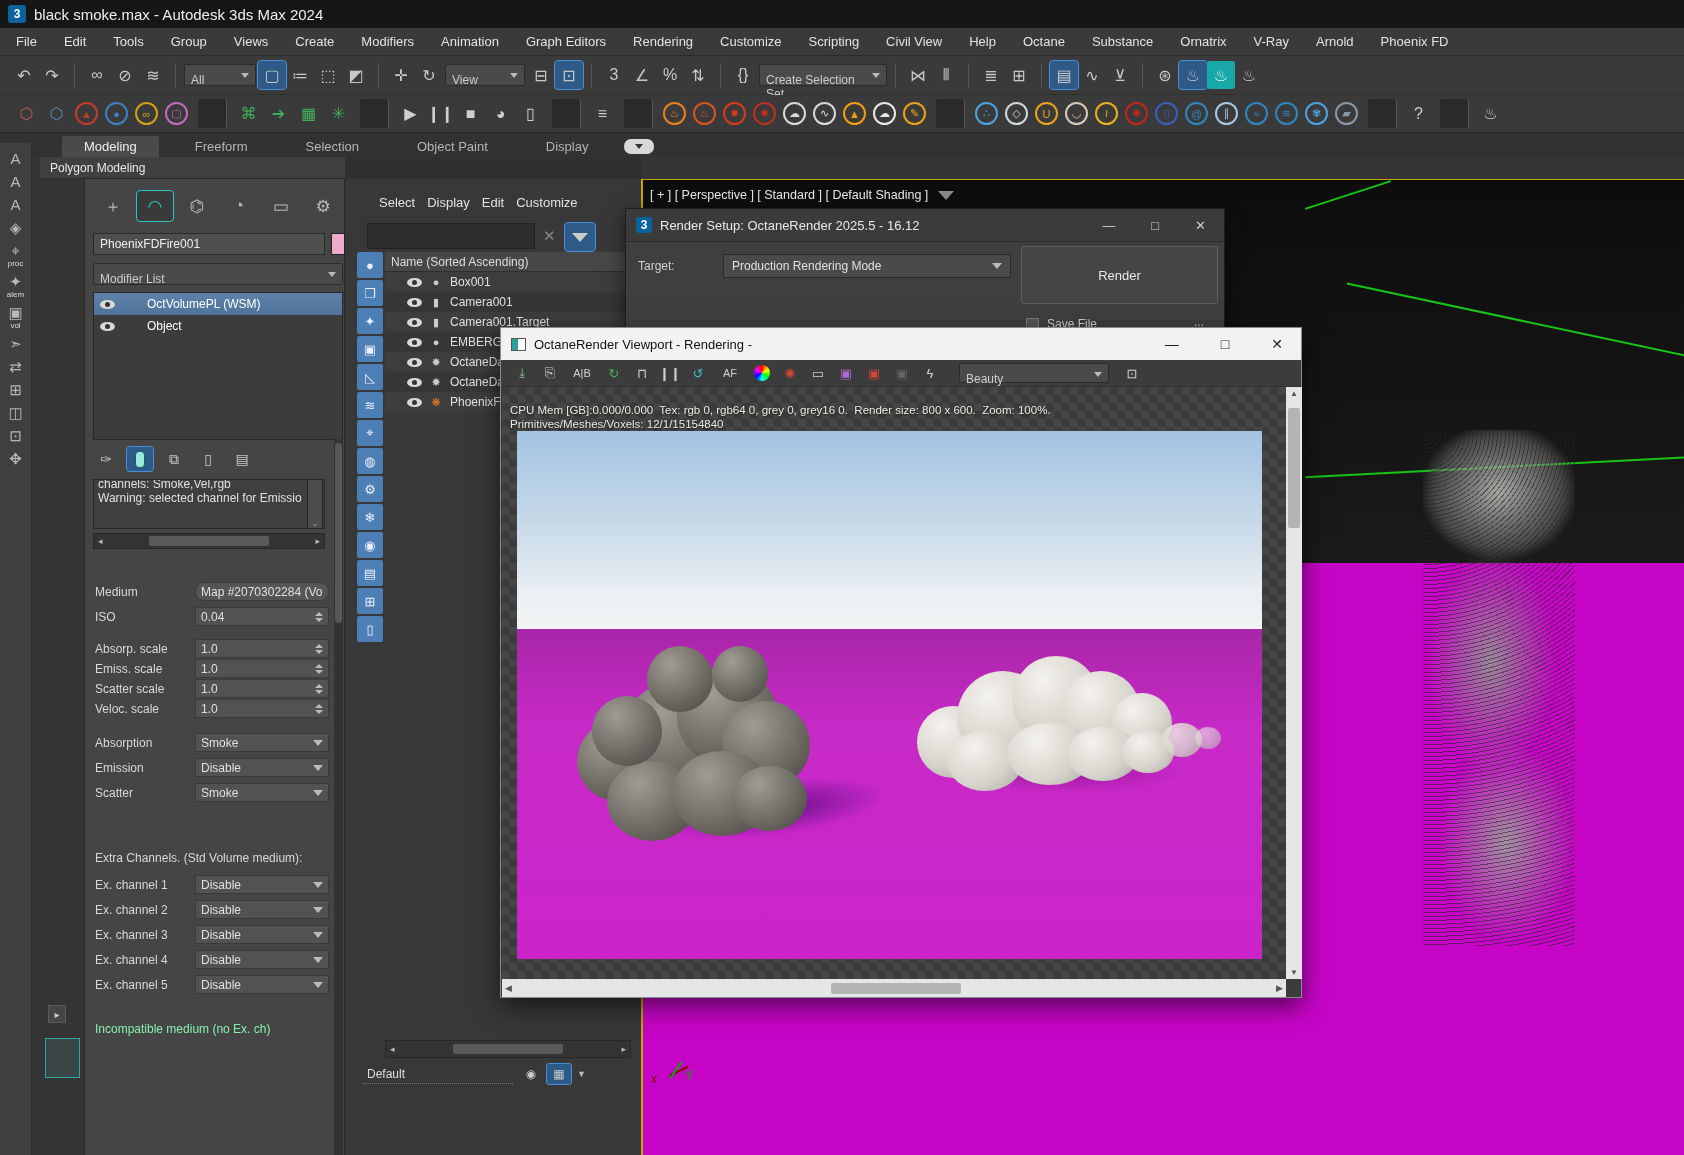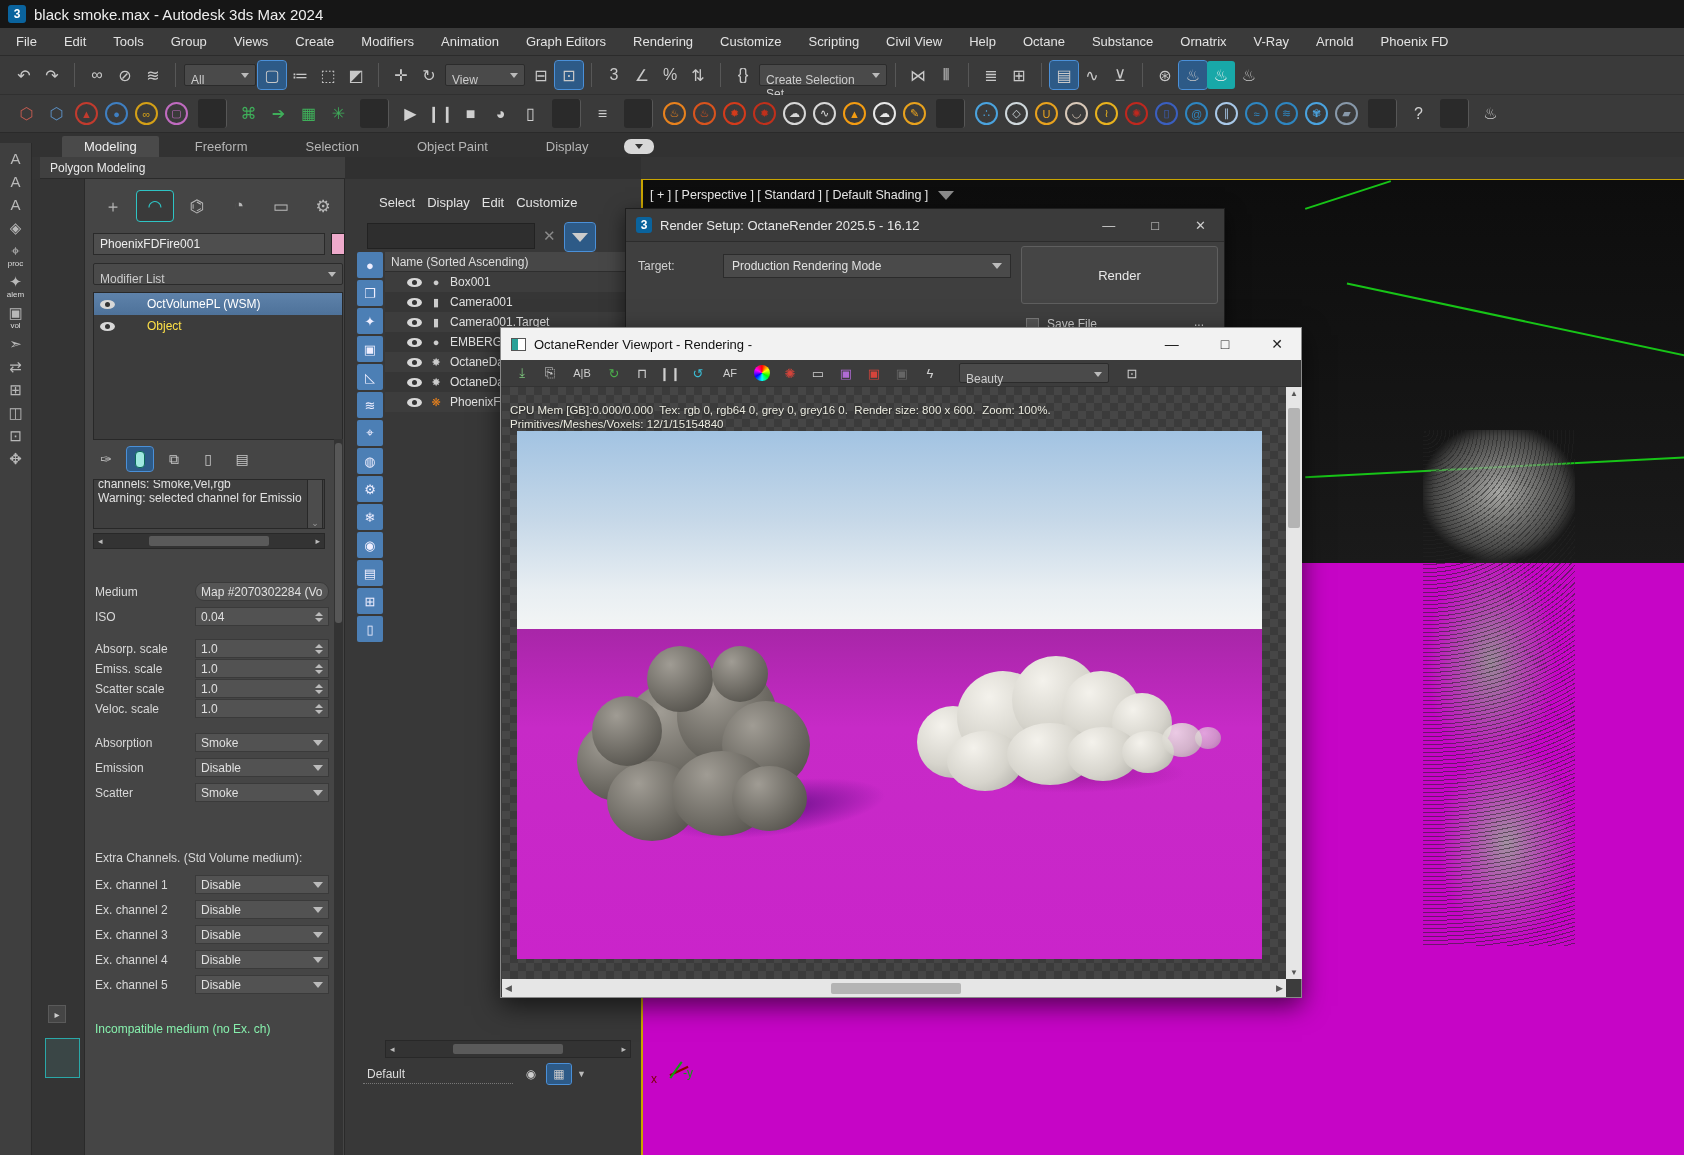--- a/index.html
+++ b/index.html
@@ -42,21 +42,21 @@
 
   
   .cmdpanel{left:85px;top:179px;width:260px;height:976px;background:#454545;border-right:1px solid #2a2a2a}
   .cp-tabs{position:absolute;left:10px;top:12px;display:flex;gap:6px}
   .cp-tab{width:36px;height:30px;display:flex;align-items:center;justify-content:center;font-size:17px;color:#b8b8b8;border-radius:3px}
   .cp-tab.active{background:#3a3a3a;color:#2ec4c4;outline:1px solid #2ec4c4}
   .namefield{position:absolute;left:8px;top:54px;width:232px;height:22px;background:#4e4e4e;border:1px solid #2a2a2a;color:#eee;font-size:12px;padding:0 6px;font-family:"Liberation Sans",sans-serif}
   .swatch{position:absolute;left:246px;top:54px;width:14px;height:22px;background:#eeaacb;border:1px solid #222}
   .modlist{position:absolute;left:8px;top:84px;width:250px}
   .stackbox{position:absolute;left:8px;top:113px;width:250px;height:148px;background:#3c3c3c;border:1px solid #282828}
-  .stackrow{height:22px;display:flex;align-items:center;gap:8px;padding-left:6px;color:#fde047}
+  .stackrow{height:22px;display:flex;align-items:center;gap:8px;padding-left:6px;color:#ffffff}
   .stackrow.selected{background:linear-gradient(#5e82aa,#4e729a);color:#fff}
   .stackrow .nm{padding-left:24px}
   .stackrow.selected .nm{padding-left:24px}
   .eye{width:15px;height:9px;border-radius:50%;background:#d8d8d8;position:relative;flex:0 0 auto}
   .eye:after{content:"";position:absolute;left:5px;top:2px;width:5px;height:5px;border-radius:50%;background:#333}
   .stacktools{position:absolute;left:8px;top:268px;display:flex;gap:8px;align-items:center}
   .stacktools .ti{width:26px;height:24px;font-size:14px}
   .stacktools .cap{background:#2d5a87;outline:1px solid #4a90d9;position:relative}
   .stacktools .cap:after{content:"";width:8px;height:15px;background:#9fe8e0;border:1px solid #0a6a5a;border-radius:4px}
   .warnbox{position:absolute;left:8px;top:300px;width:232px;height:50px;background:#3f3f3f;border:1px solid #282828;overflow:hidden;padding:2px 4px;line-height:14px;color:#e0e0e0}

